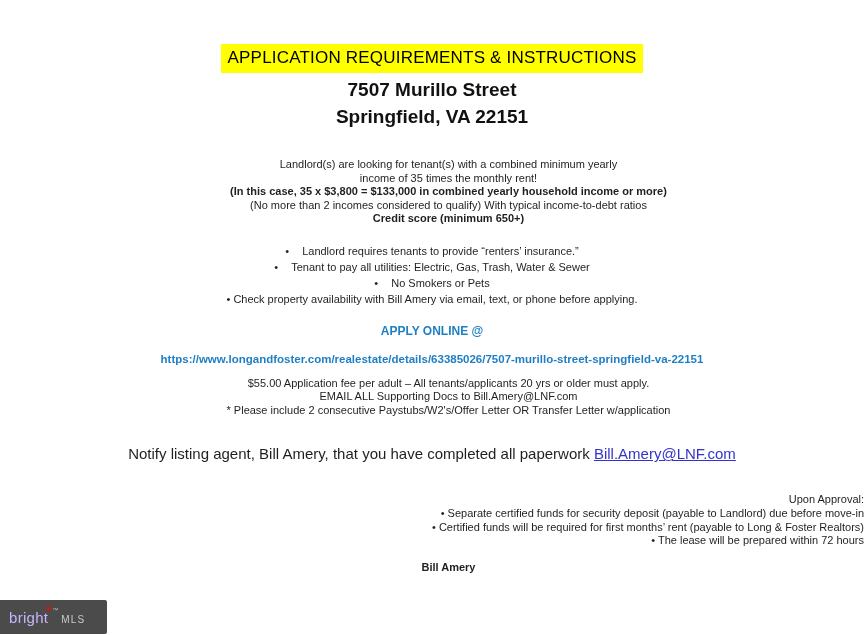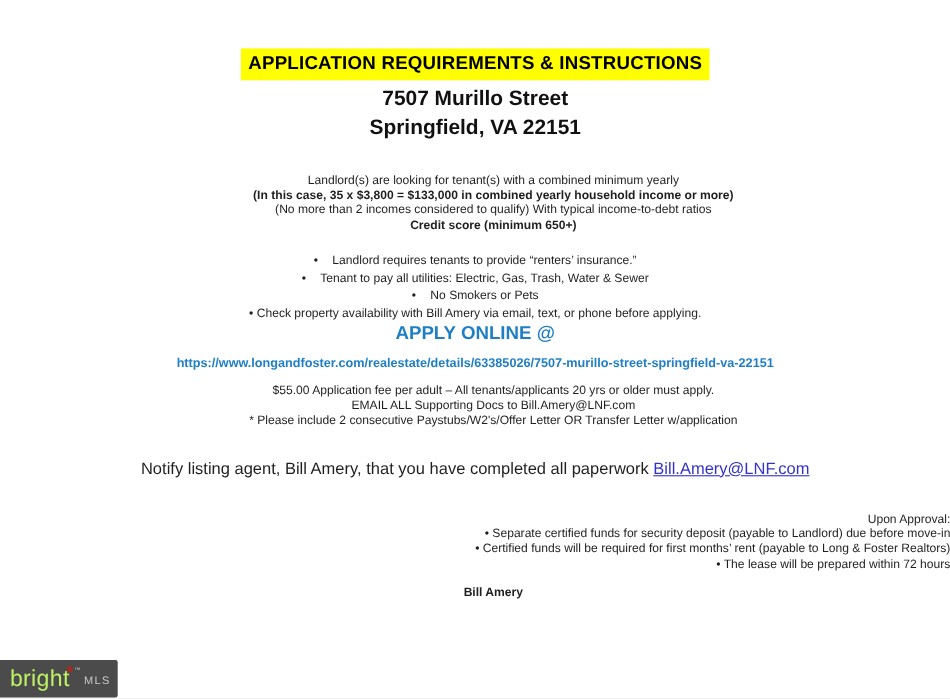--- a/index.html
+++ b/index.html
@@ -16,40 +16,41 @@
   }
   .doc {
     padding-top: 44px;
     text-align: center;
   }
   .title-wrap { line-height: 24px; }
   .highlight {
     display: inline-block;
     background: #ffff00;
     font-size: 17px;
-    font-weight: bold;
+    font-weight: normal;
     letter-spacing: 0.2px;
     padding: 2px 7px 3px 7px;
     color: #000000;
   }
   .addr {
     font-size: 19px;
     font-weight: bold;
     line-height: 27px;
     color: #111111;
   }
   .addr-first { margin-top: 3px; }
   .body-line { font-size: 11px; line-height: 13.6px; margin-left: 33px; }
   .b { font-weight: bold; }
   .requirements { margin-top: 28px; }
   .bullets { margin-top: 18px; }
   .bullet-line { font-size: 11px; line-height: 15.9px; }
   .bullet-mark { display: inline-block; margin-right: 13px; }
   .apply-heading {
-    font-size: 17px;
+    margin-top: 14px;
+    font-size: 12px;
     font-weight: bold;
     line-height: 18px;
     color: #1f7fc4;
   }
   .apply-url {
     margin-top: 12px;
     font-size: 11.5px;
     font-weight: bold;
     line-height: 14px;
     color: #1f7fc4;
@@ -73,22 +74,22 @@
     width: 107px;
     height: 34px;
     background: #4b4b4b;
     border-radius: 0 2px 2px 0;
     display: flex;
     align-items: center;
     padding-left: 9px;
   }
   .mls-brand {
     position: relative;
-    font-size: 21px;
-    color: #bef264;
+    font-size: 15px;
+    color: #c4b5fd;
     letter-spacing: 0.3px;
     line-height: 21px;
   }
   .mls-spark {
     position: absolute;
     top: -1px;
     right: -3px;
     width: 5px;
     height: 5px;
     background: #9e2b25;
@@ -115,20 +116,21 @@
   <div class="doc">
 
     <div class="title-wrap">
       <span class="highlight">APPLICATION REQUIREMENTS &amp; INSTRUCTIONS</span>
     </div>
     <div class="addr addr-first">7507 Murillo Street</div>
     <div class="addr">Springfield, VA 22151</div>
 
     <div class="requirements">
       <div class="body-line">Landlord(s) are looking for tenant(s) with a combined minimum yearly</div>
+      <div class="body-line">income of 35 times the monthly rent!</div>
       <div class="body-line b">(In this case, 35 x $3,800 = $133,000 in combined yearly household income or more)</div>
       <div class="body-line">(No more than 2 incomes considered to qualify) With typical income-to-debt ratios</div>
       <div class="body-line b">Credit score (minimum 650+)</div>
     </div>
 
     <div class="bullets">
       <div class="bullet-line">
         <span class="bullet-mark">•</span><span>Landlord requires tenants to provide “renters’ insurance.”</span>
       </div>
       <div class="bullet-line">

